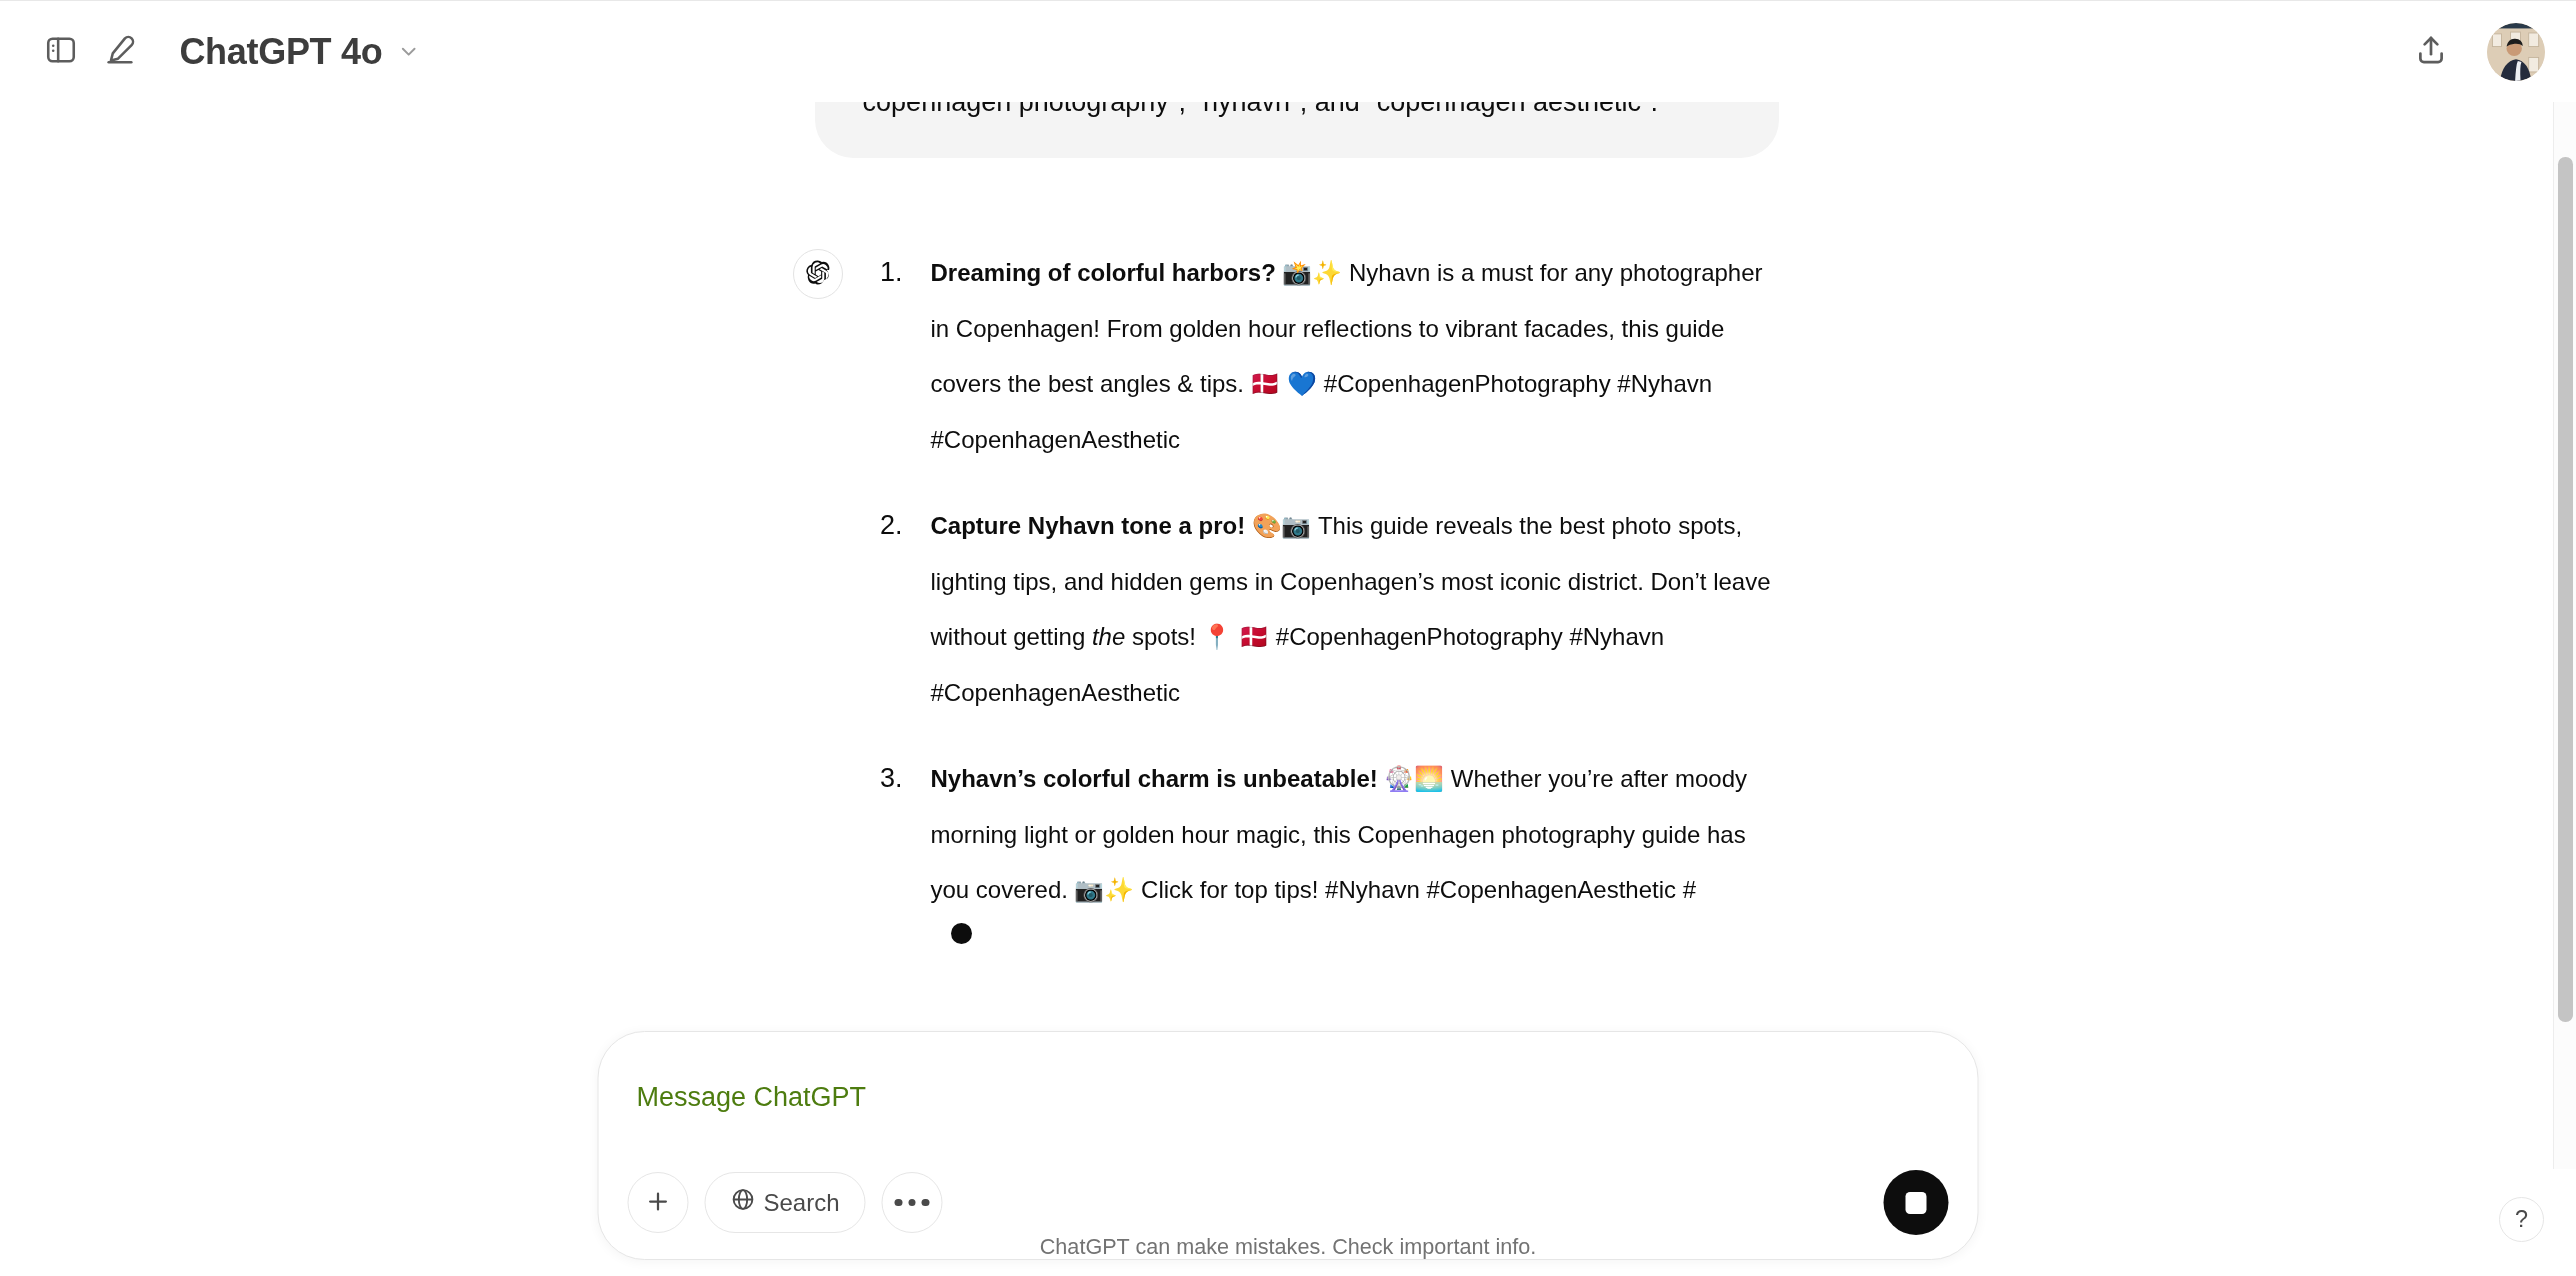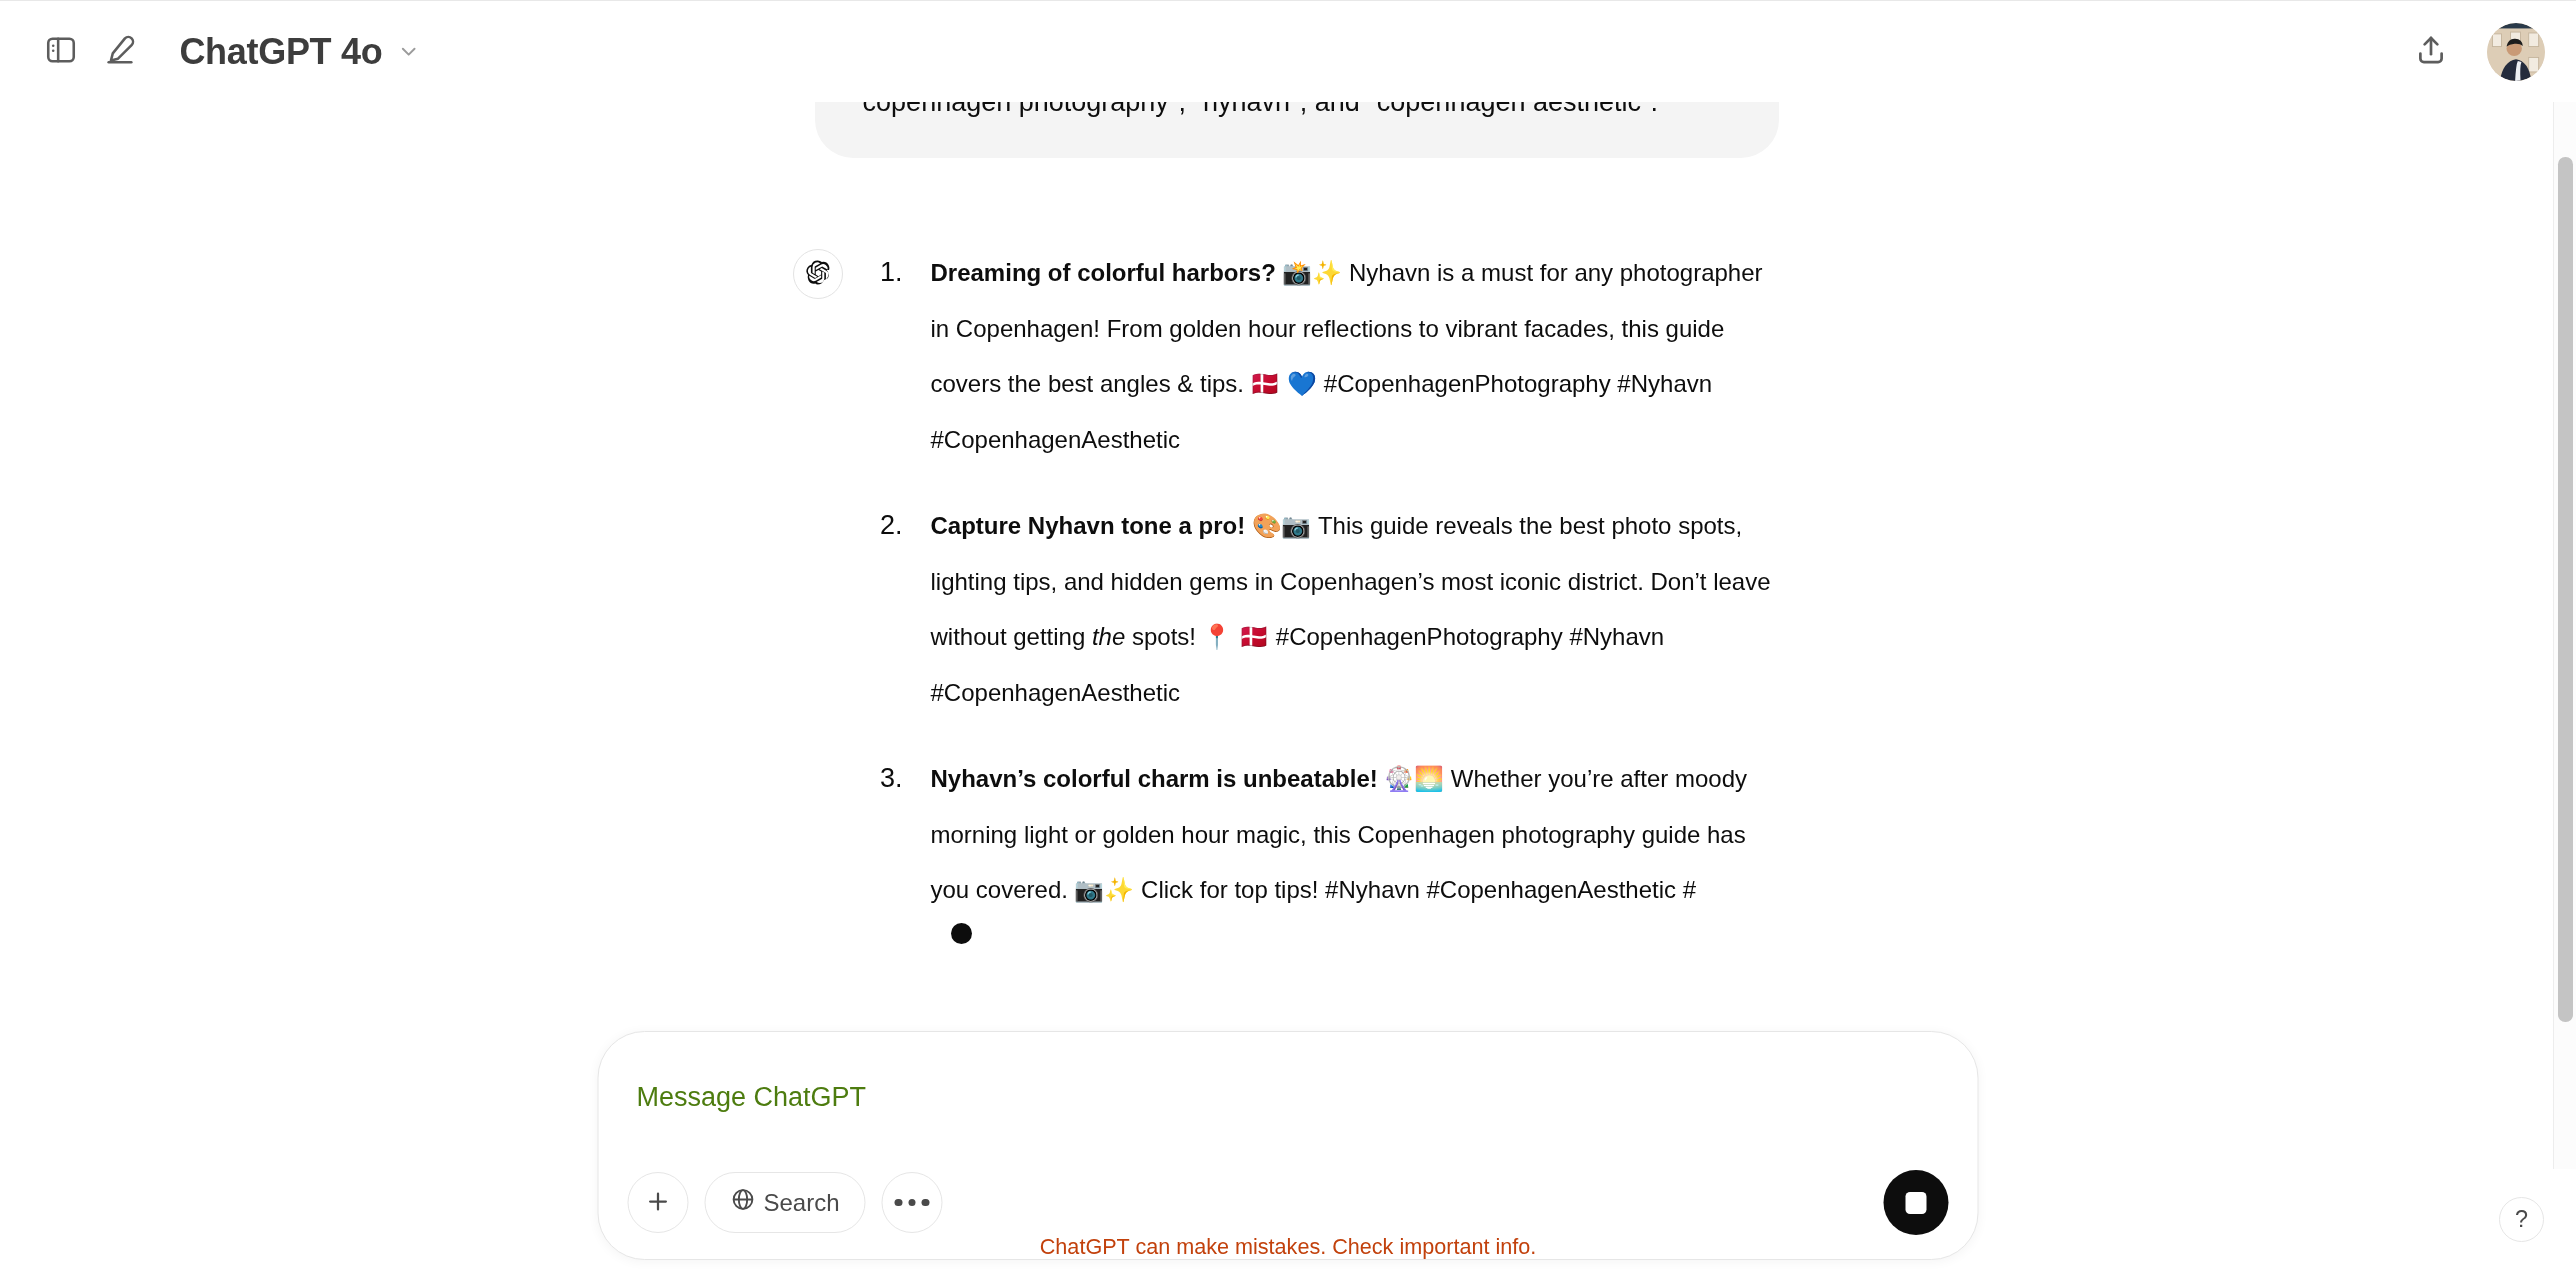--- a/index.html
+++ b/index.html
@@ -163,21 +163,21 @@
     background: #0d0d0d;
     display: flex; align-items: center; justify-content: center;
     cursor: pointer; flex: none;
   }
   .send-stop span {
     width: 21.6px; height: 21.6px; border-radius: 4.5px; background: #ffffff;
     display: block;
   }
   .disclaimer {
     position: absolute; bottom: 16px; left: 0; width: 2576px;
-    text-align: center; font-size: 21.6px; color: #c2410c;
+    text-align: center; font-size: 21.6px; color: #737373;
   }
 
   
   .help-btn {
     position: absolute; right: 32px; bottom: 34px;
     width: 45px; height: 45px; border-radius: 50%;
     border: 1.8px solid #e6e6e6; background: #fff;
     display: flex; align-items: center; justify-content: center;
     font-size: 23.4px; color: #4a4a4a; cursor: pointer;
     z-index: 40;

